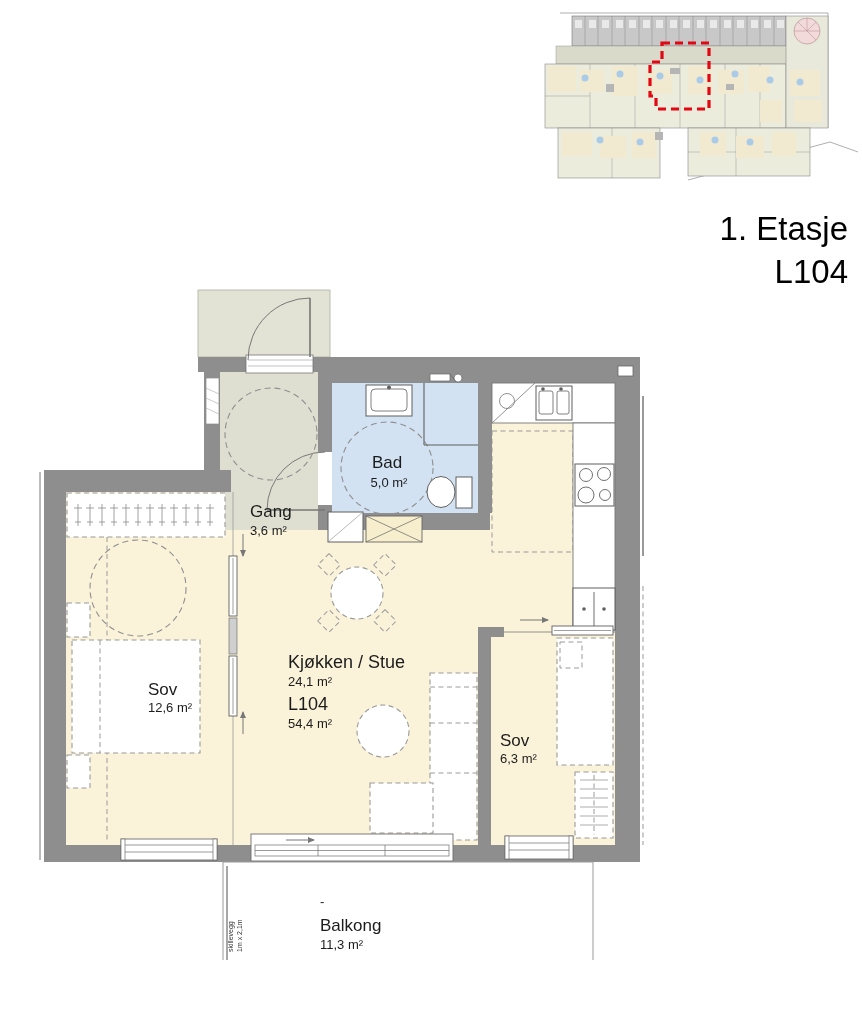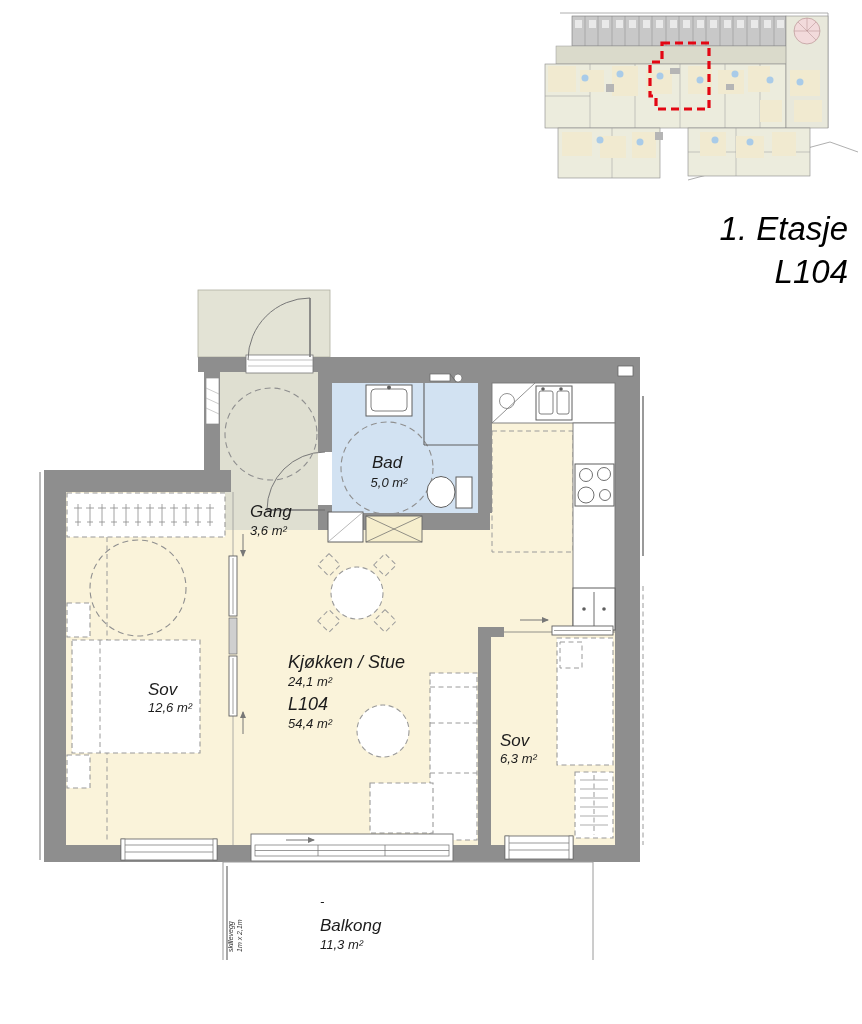--- a/index.html
+++ b/index.html
@@ -1,17 +1,17 @@
 <!DOCTYPE html>
 <html><head>
 <meta charset="utf-8">
 <style>
   html,body{margin:0;padding:0;background:#fff;}
   .page{position:relative;width:862px;height:960px;background:#ffffff;overflow:hidden;
-        font-family:"Liberation Sans",sans-serif;font-style:italic;}
+        font-family:"Liberation Sans",sans-serif;}
   .page svg{position:absolute;left:0;top:0;}
   
   .wall{fill:#8e8e8e;stroke:none;}
   .thin{stroke:#787878;stroke-width:1;fill:none;}
   .fix{stroke:#5f5f5f;stroke-width:1;fill:#ffffff;}
   .dash{stroke:#9a9a9a;stroke-width:1.1;fill:#ffffff;stroke-dasharray:5 3.5;}
   .dashn{stroke:#9a9a9a;stroke-width:1;fill:none;stroke-dasharray:5 3.5;}
   .circ{stroke:#8f8f8f;stroke-width:1.1;fill:none;stroke-dasharray:6 4;}
   .lbl{fill:#1c1c1c;}
   .room-name{font-size:17px;}

